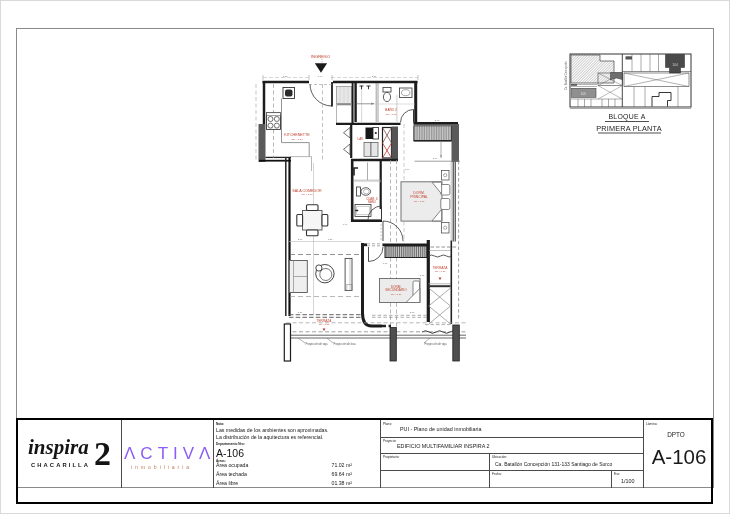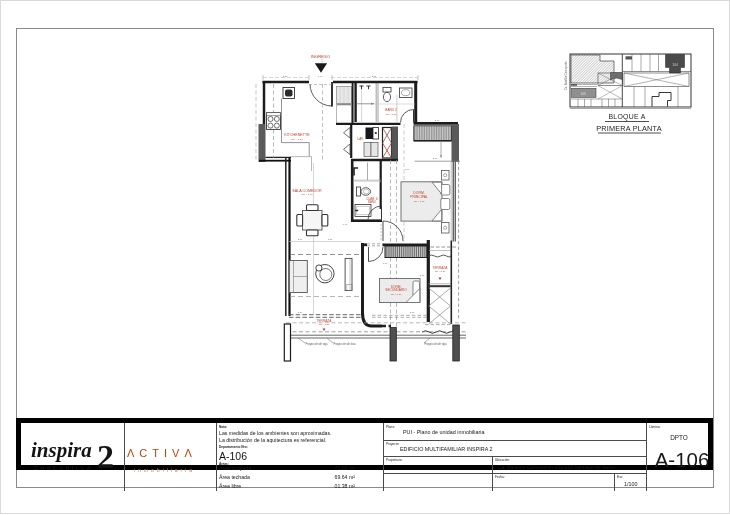--- a/index.html
+++ b/index.html
@@ -1,22 +1,22 @@
 <!DOCTYPE html>
 <html><head>
 <meta charset="utf-8">
 <style>
 html,body{margin:0;padding:0;background:#fff;}
 .page{position:relative;width:730px;height:515px;background:#fff;overflow:hidden;
   font-family:"Liberation Sans",sans-serif;}
 .edge{position:absolute;left:0;top:0;right:0;bottom:1px;border:1px solid #d9d9d9;}
 .frame{position:absolute;left:16px;top:28px;width:696px;height:458px;border:1px solid #8a8a8a;}
 
-.tb{position:absolute;left:16px;top:417.5px;width:697px;height:52px;box-sizing:border-box;
-  border:5px solid #000000;color:#1a1a1a;}
+.tb{position:absolute;left:16px;top:417.5px;width:697px;height:86px;box-sizing:border-box;
+  border:2px solid #000000;color:#1a1a1a;}
 .lab{position:absolute;font-size:3.2px;color:#222;letter-spacing:0;}
 .v{position:absolute;background:#4a4a4a;width:1px;}
 .h{position:absolute;background:#4a4a4a;height:1px;}
 </style>
 </head>
 <body>
 <div class="page">
   <div class="edge"></div>
   <div class="frame"></div>
 
@@ -36,21 +36,21 @@
     <div style="position:absolute;left:0;top:0;width:103px;height:68.5px;">
       <div style="position:absolute;left:10px;top:17px;font-family:'Liberation Serif',serif;
         font-style:italic;font-weight:bold;font-size:21px;line-height:21px;color:#141414;">inspira</div>
       <div style="position:absolute;left:76px;top:17px;font-family:'Liberation Serif',serif;
         font-weight:bold;font-size:34px;line-height:34px;color:#141414;">2</div>
       <div style="position:absolute;left:13px;top:42px;font-size:5.8px;font-weight:bold;
         letter-spacing:2.1px;color:#141414;">CHACARILLA</div>
     </div>
 
     <div style="position:absolute;left:103px;top:0;width:92px;height:68.5px;">
-      <div style="position:absolute;left:3px;top:24px;font-size:11px;color:#c2410c;
+      <div style="position:absolute;left:3px;top:24px;font-size:17px;color:#8b5cf6;
         letter-spacing:5px;">ΛCTIVΛ</div>
       <div style="position:absolute;left:10px;top:44px;font-size:5.2px;color:#c4805f;
         letter-spacing:2.9px;">inmobiliaria</div>
     </div>
 
     <div style="position:absolute;left:195px;top:0;width:167px;height:68.5px;">
       <div class="lab" style="left:3px;top:2px;font-weight:bold;">Nota:</div>
       <div style="position:absolute;left:3px;top:7px;font-size:5.2px;color:#1a1a1a;line-height:7.2px;">
         Las medidas de los ambientes son aproximadas.<br>
         La distribución de la aquitectura es referencial.</div>

